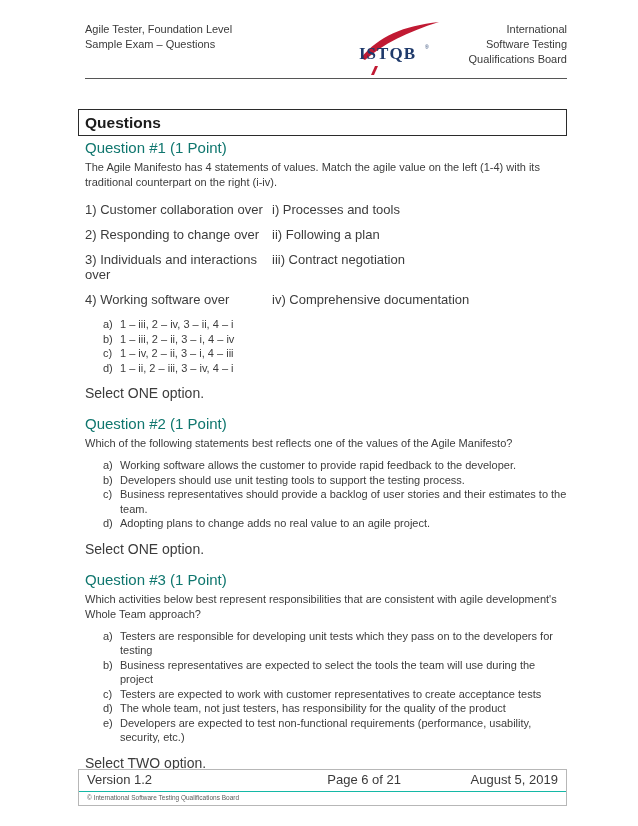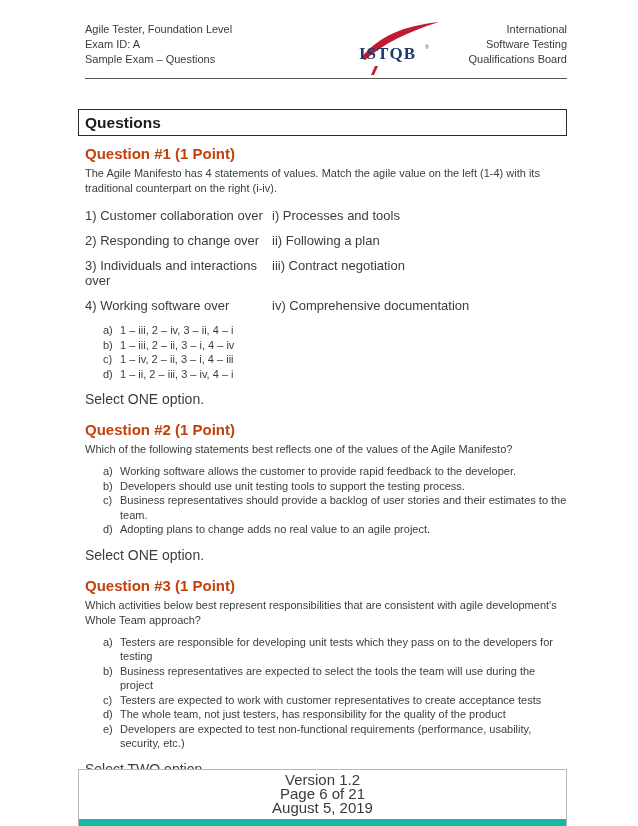--- a/index.html
+++ b/index.html
@@ -31,60 +31,58 @@
   }
 
   
   .content{margin:0 71px 0 78px;}
   .questions-box{
     margin-top:30px;border:1.5px solid #2b2b2b;
     padding:4px 6px 3px 6px;
   }
   .questions-box span{font-size:15.5px;line-height:17px;font-weight:bold;color:#1c1c1c;}
   .q-title{
-    font-size:15px;font-weight:bold;color:#c2410c;
-    margin:9px 0 3px 7px;line-height:18px;
+    font-size:15px;font-weight:normal;color:#0f766e;
+    margin:3px 0 3px 7px;line-height:18px;
   }
   .q2-title{margin-top:14px;}
   .intro{margin:0 0 0 7px;font-size:11px;line-height:15px;}
   .match-table{margin:12px 0 0 7px;}
   .match-row{display:flex;margin-bottom:10px;font-size:13px;line-height:15px;}
   .match-row .ml{width:187px;flex:none;}
   .options{margin:10px 0 0 25px;font-size:11px;line-height:14.5px;}
   .options.gap{margin-top:4px;}
   .opt{display:flex;}
   .opt .ol{width:17px;flex:none;}
   .opt .ot{flex:1;}
   .select-note{margin:11px 0 0 7px;font-size:14px;line-height:15px;}
 
   
   .footer{
     position:absolute;left:78px;right:71px;top:769px;
     border:1px solid #b7b7b7;background:#fff;
   }
   .footer-row{
     display:flex;align-items:center;
-    padding:3px 8px 4px 8px;font-size:15px;line-height:14px;color:#3a3a3a;
-    border-bottom:7px solid #14b8a6;
-    flex-direction:column;
+    padding:3px 8px 4px 8px;font-size:13px;line-height:14px;color:#3a3a3a;
+    border-bottom:1px solid #14b8a6;
   }
   .f-left{flex:1;text-align:left;}
   .f-center{flex:1;text-align:right;}
-  .f-right{flex:1;text-align:left;}
+  .f-right{flex:1;text-align:right;}
   .footer-copy{padding:2px 8px 3px 8px;font-size:6.5px;line-height:8px;color:#5a5a5a;}
 </style>
 </head>
 <body>
 
 <div class="page">
 
   <div class="header">
     <div class="header-left">
       <div>Agile Tester, Foundation Level</div>
-      <div>Exam ID: A</div>
       <div>Sample Exam – Questions</div>
     </div>
     <div class="logo">
       <svg width="88" height="52" viewBox="0 0 88 52">
         <path d="M8 36 C26 14 50 4 86 0 C54 10 30 22 12 38 Z" fill="#c11a33"></path>
         <path d="M22 44 L18 53 L21 53 L25 44 Z" fill="#c11a33"></path>
       </svg>
       <span class="logo-text">ISTQB</span>
       <span class="logo-mark">®</span>
     </div>

